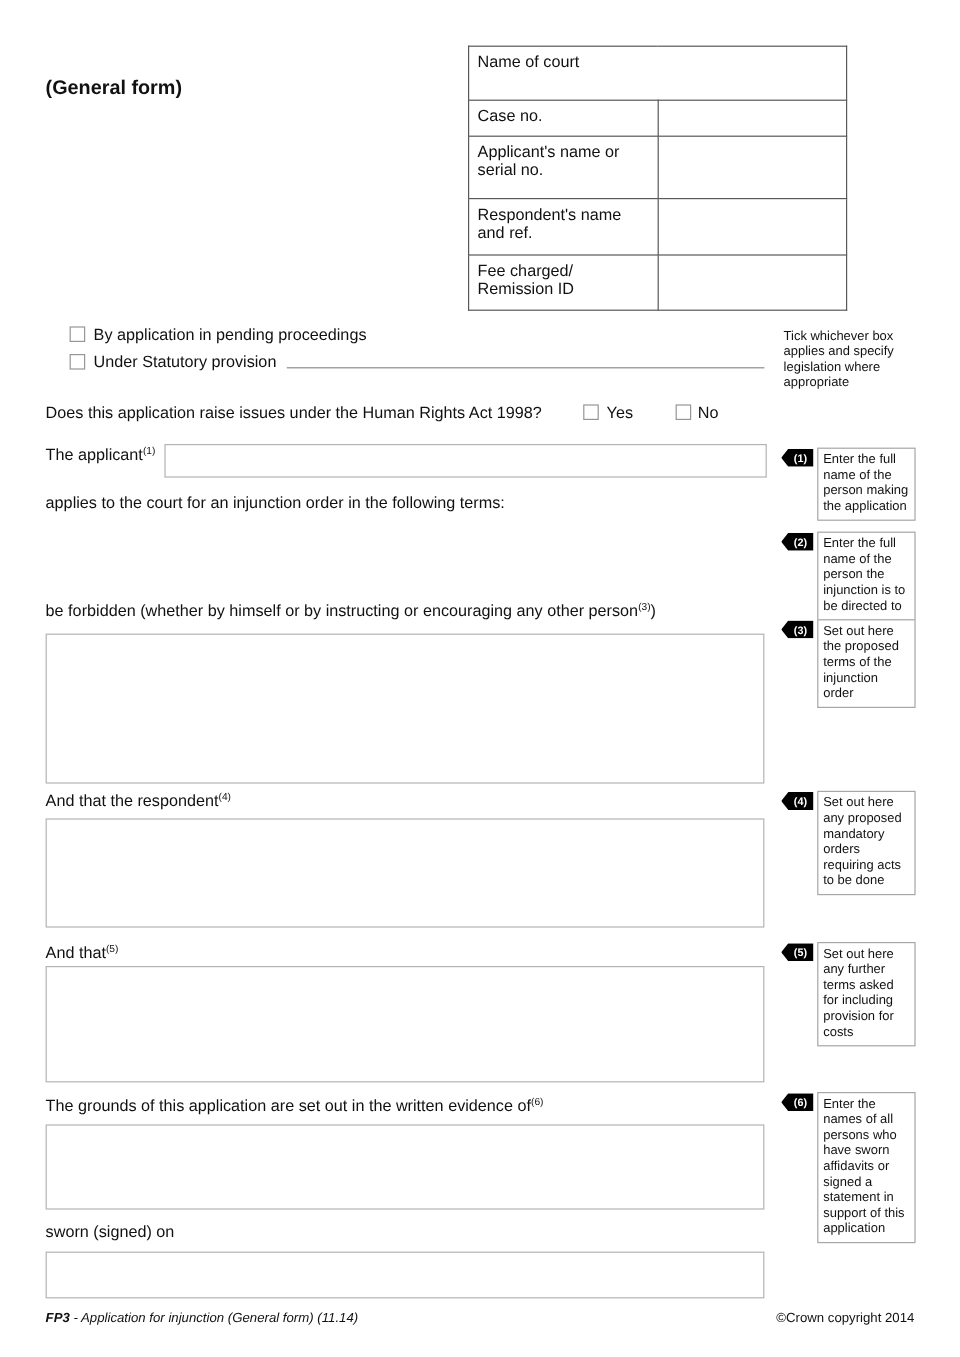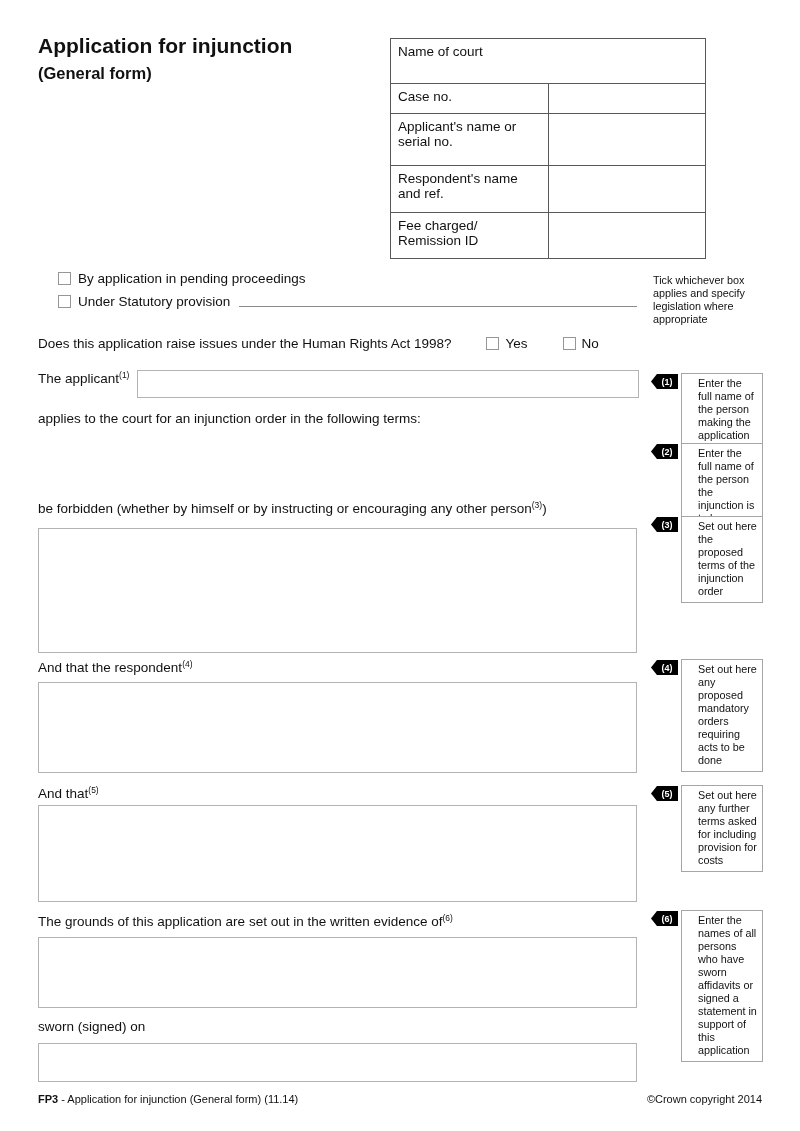--- a/index.html
+++ b/index.html
@@ -87,40 +87,39 @@
   .mnote { position: absolute; left: 651px; display: flex; align-items: flex-start; }
   .mnote-badge {
     flex: 0 0 auto; width: 27px; height: 15px; margin-top: 1px;
     background: #000; color: #fff; font-size: 9px; font-weight: bold;
     display: flex; align-items: center; justify-content: center;
     padding-left: 5px;
     clip-path: polygon(0 50%, 22% 0, 100% 0, 100% 100%, 22% 100%);
   }
   .mnote-box {
     margin-left: 3px; width: 82px; border: 1px solid #a6a6a6; background: #fff;
-    font-size: 10.8px; line-height: 13px; padding: 3px 4px 4px 16px;
+    font-size: 10.8px; line-height: 13px; padding: 3px 4px 4px 4px;
   }
   .mn-1 { top: 373px; }
   .mn-2 { top: 443px; }
   .mn-3 { top: 516px; }
   .mn-4 { top: 659px; }
   .mn-5 { top: 785px; }
   .mn-6 { top: 910px; }
 
   
-  .footer-left  { position: absolute; left: 38px; top: 1093px; font-size: 11px; }
+  .footer-left  { position: absolute; left: 38px; top: 1093px; font-size: 11px; font-style: italic; }
   .footer-left b { font-weight: bold; }
   .footer-right { position: absolute; right: 38px; top: 1093px; font-size: 11px; }
 </style>
 </head>
 <body>
 
 <div class="page">
 
-  <div class="title">Application for injunction</div>
   <div class="subtitle">(General form)</div>
 
   <table class="court-table">
     <tbody>
         <tr class="row-noc">
       <td colspan="2">
         <span>Name of court</span>
       </td>
     </tr>
     <tr class="row-case">

